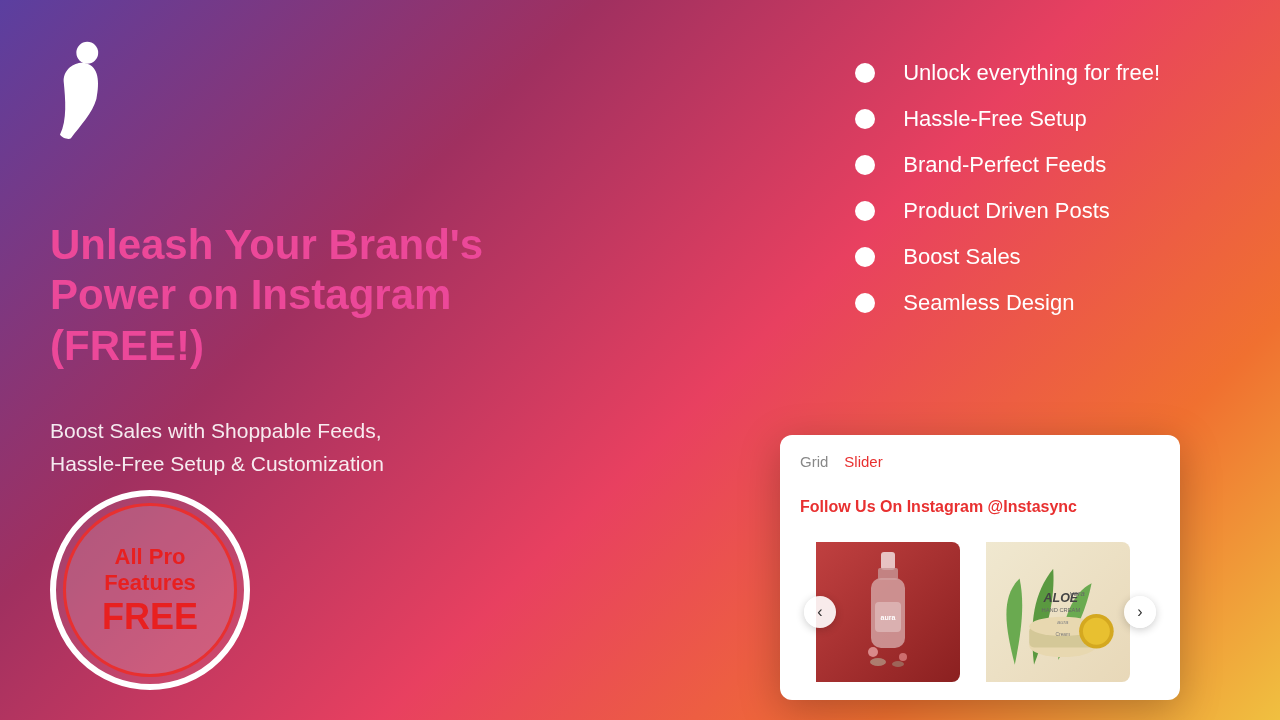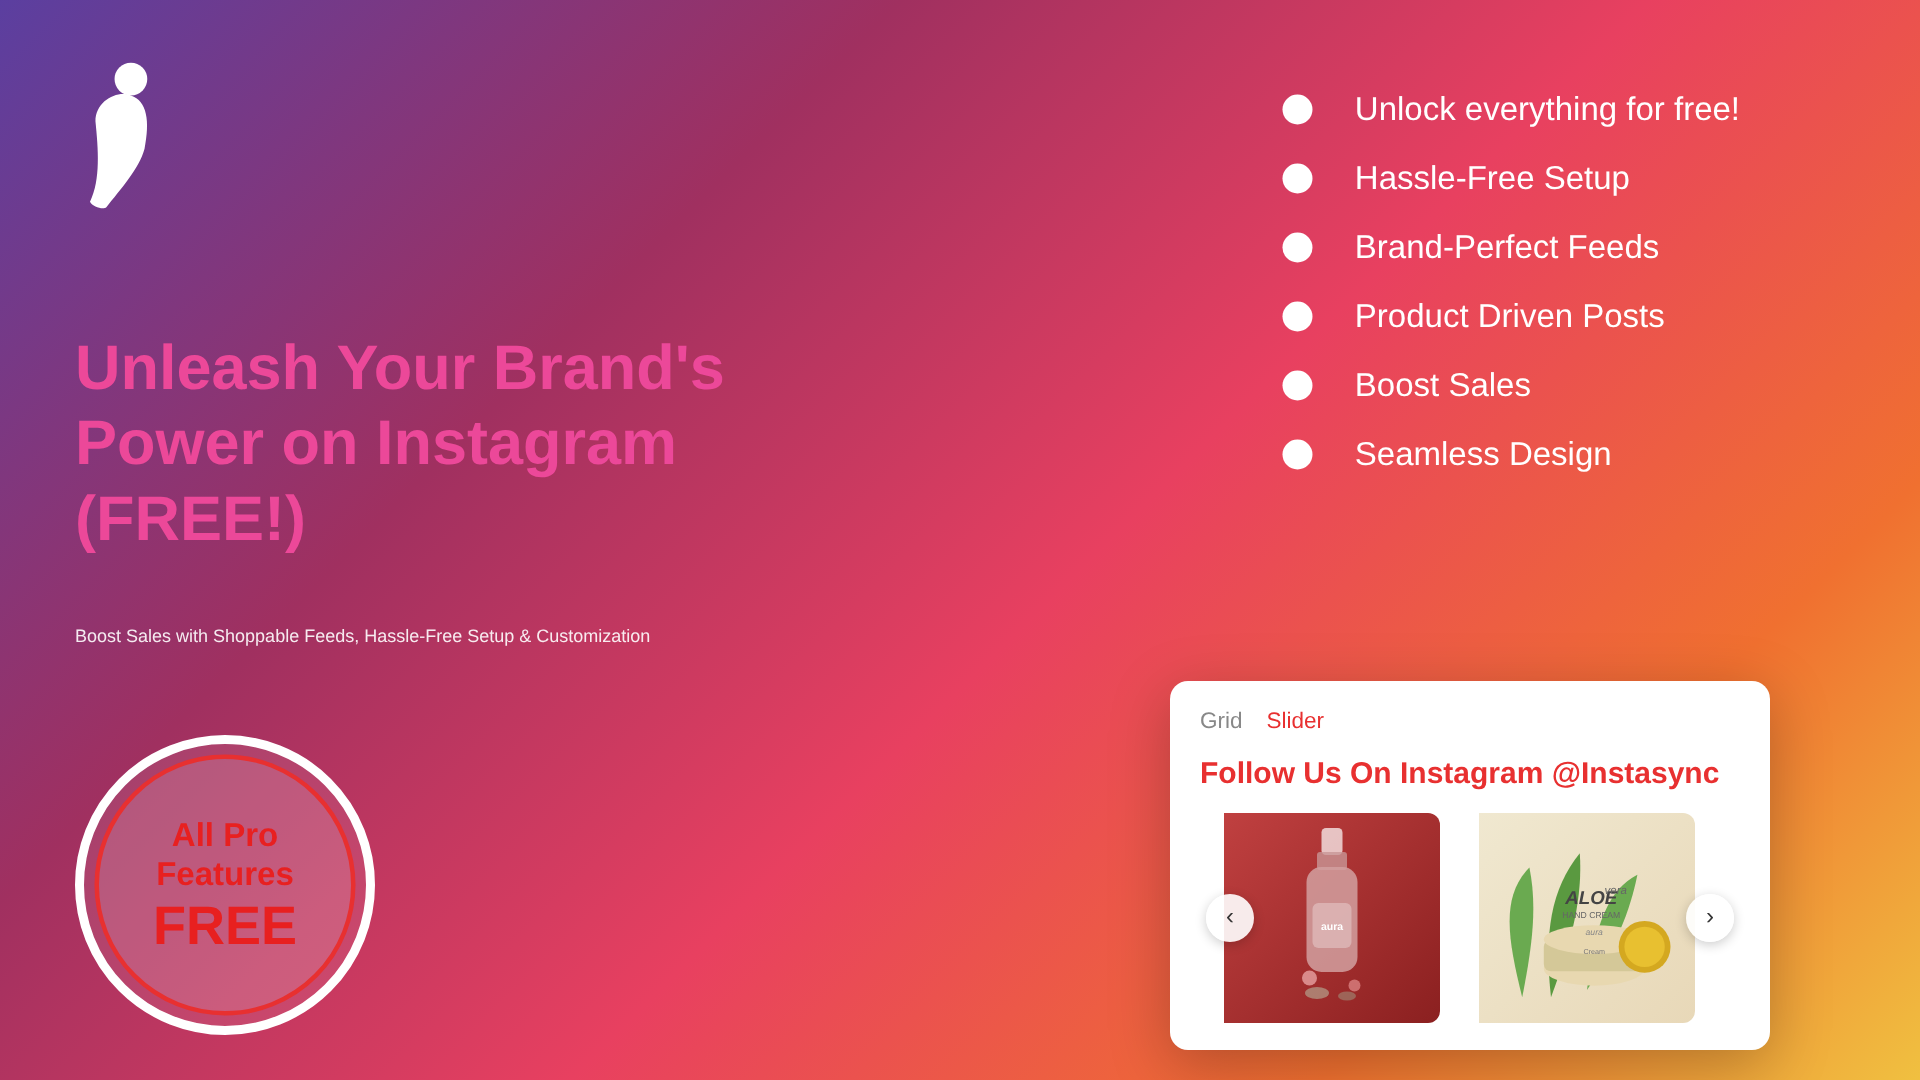--- a/index.html
+++ b/index.html
@@ -40,21 +40,21 @@
 
     .headline {
       font-size: 42px;
       font-weight: 800;
       color: #ec4899;
       line-height: 1.2;
       margin-bottom: 16px;
     }
 
     .subheadline {
-      font-size: 12px;
+      font-size: 21px;
       color: rgba(255,255,255,0.9);
       line-height: 1.55;
       max-width: 400px;
       margin-top: 44px;
     }
 
     
     .badge {
       position: absolute;
       left: 50px;
@@ -136,40 +136,40 @@
       width: 400px;
       background: #fff;
       border-radius: 12px;
       padding: 18px 20px;
       box-shadow: 0 10px 40px rgba(0,0,0,0.25);
     }
 
     .widget-tabs {
       display: flex;
       gap: 16px;
-      margin-bottom: 16px;
+      margin-bottom: 28px;
       text-align: center;
     }
 
     .widget-tab {
       font-size: 15px;
       font-weight: 500;
       color: #888;
       cursor: pointer;
     }
 
     .widget-tab.active {
       color: #e83030;
     }
 
     .widget-title {
-      font-size: 20px;
+      font-size: 16px;
       font-weight: 500;
       color: #333;
-      margin-bottom: 14px;
+      margin-bottom: 26px;
     }
 
     .widget-title span {
       color: #e83030;
       font-weight: 600;
     }
 
     .widget-images {
       display: flex;
       gap: 10px;

